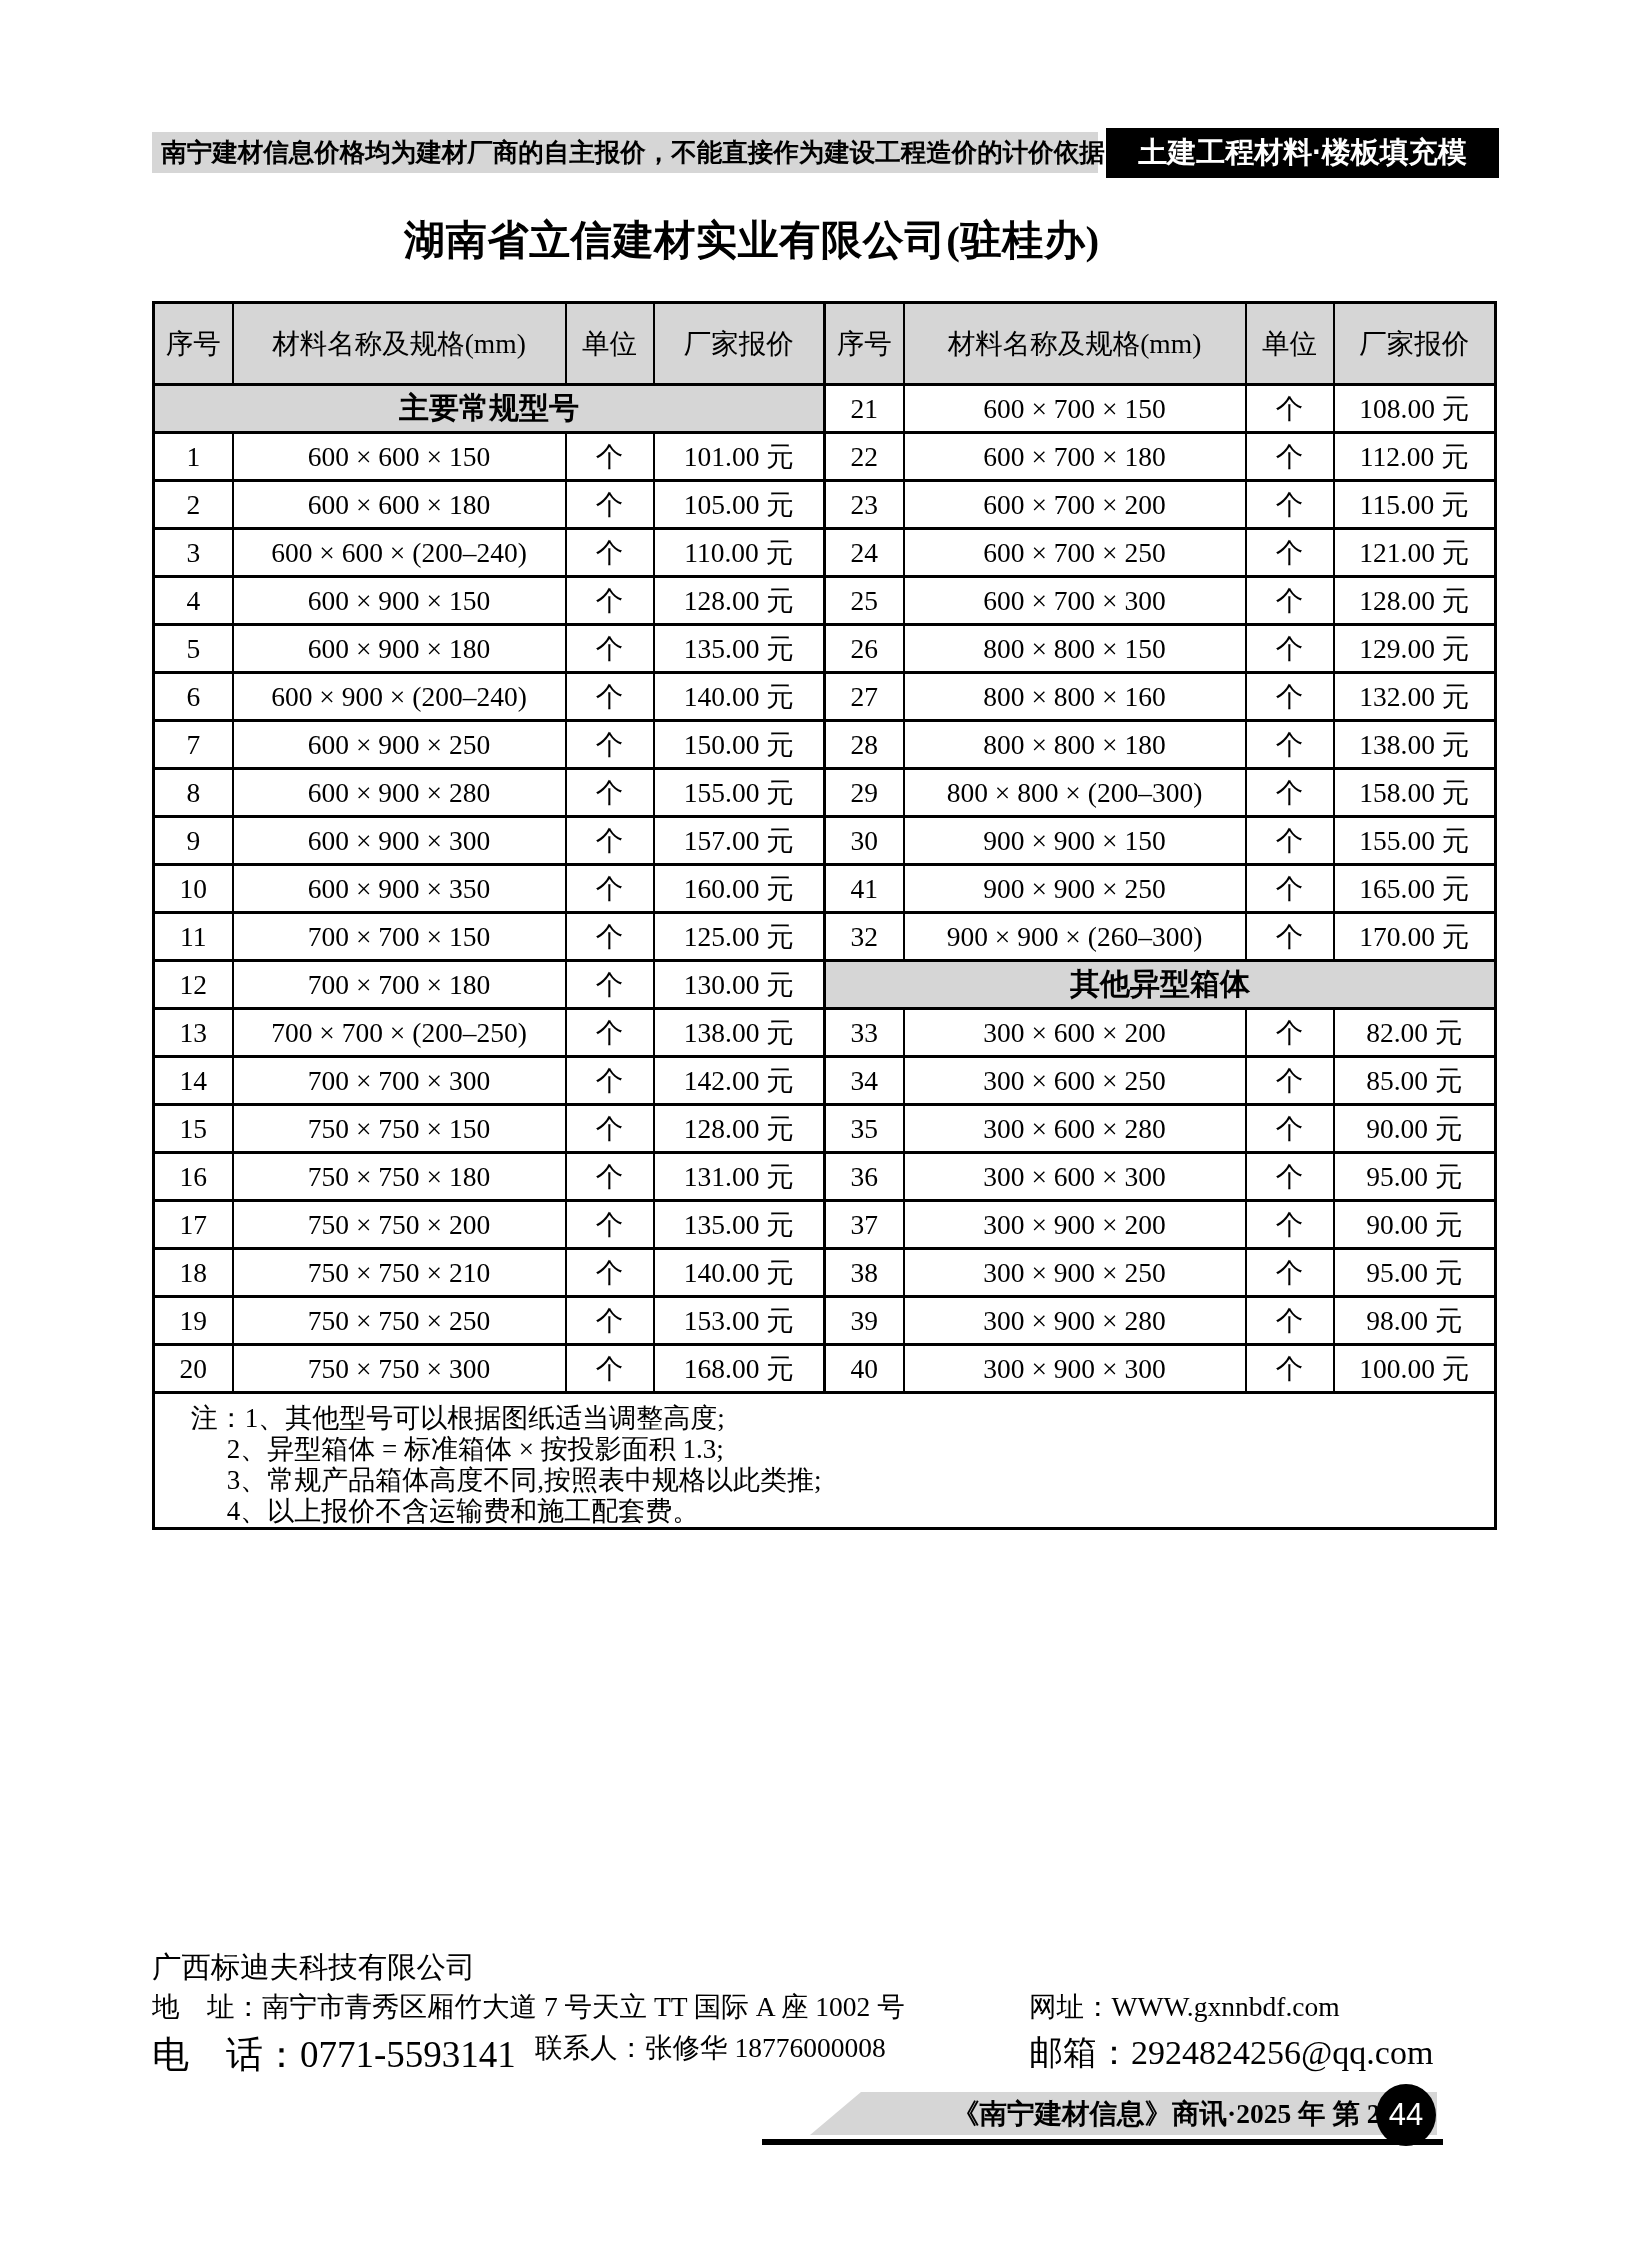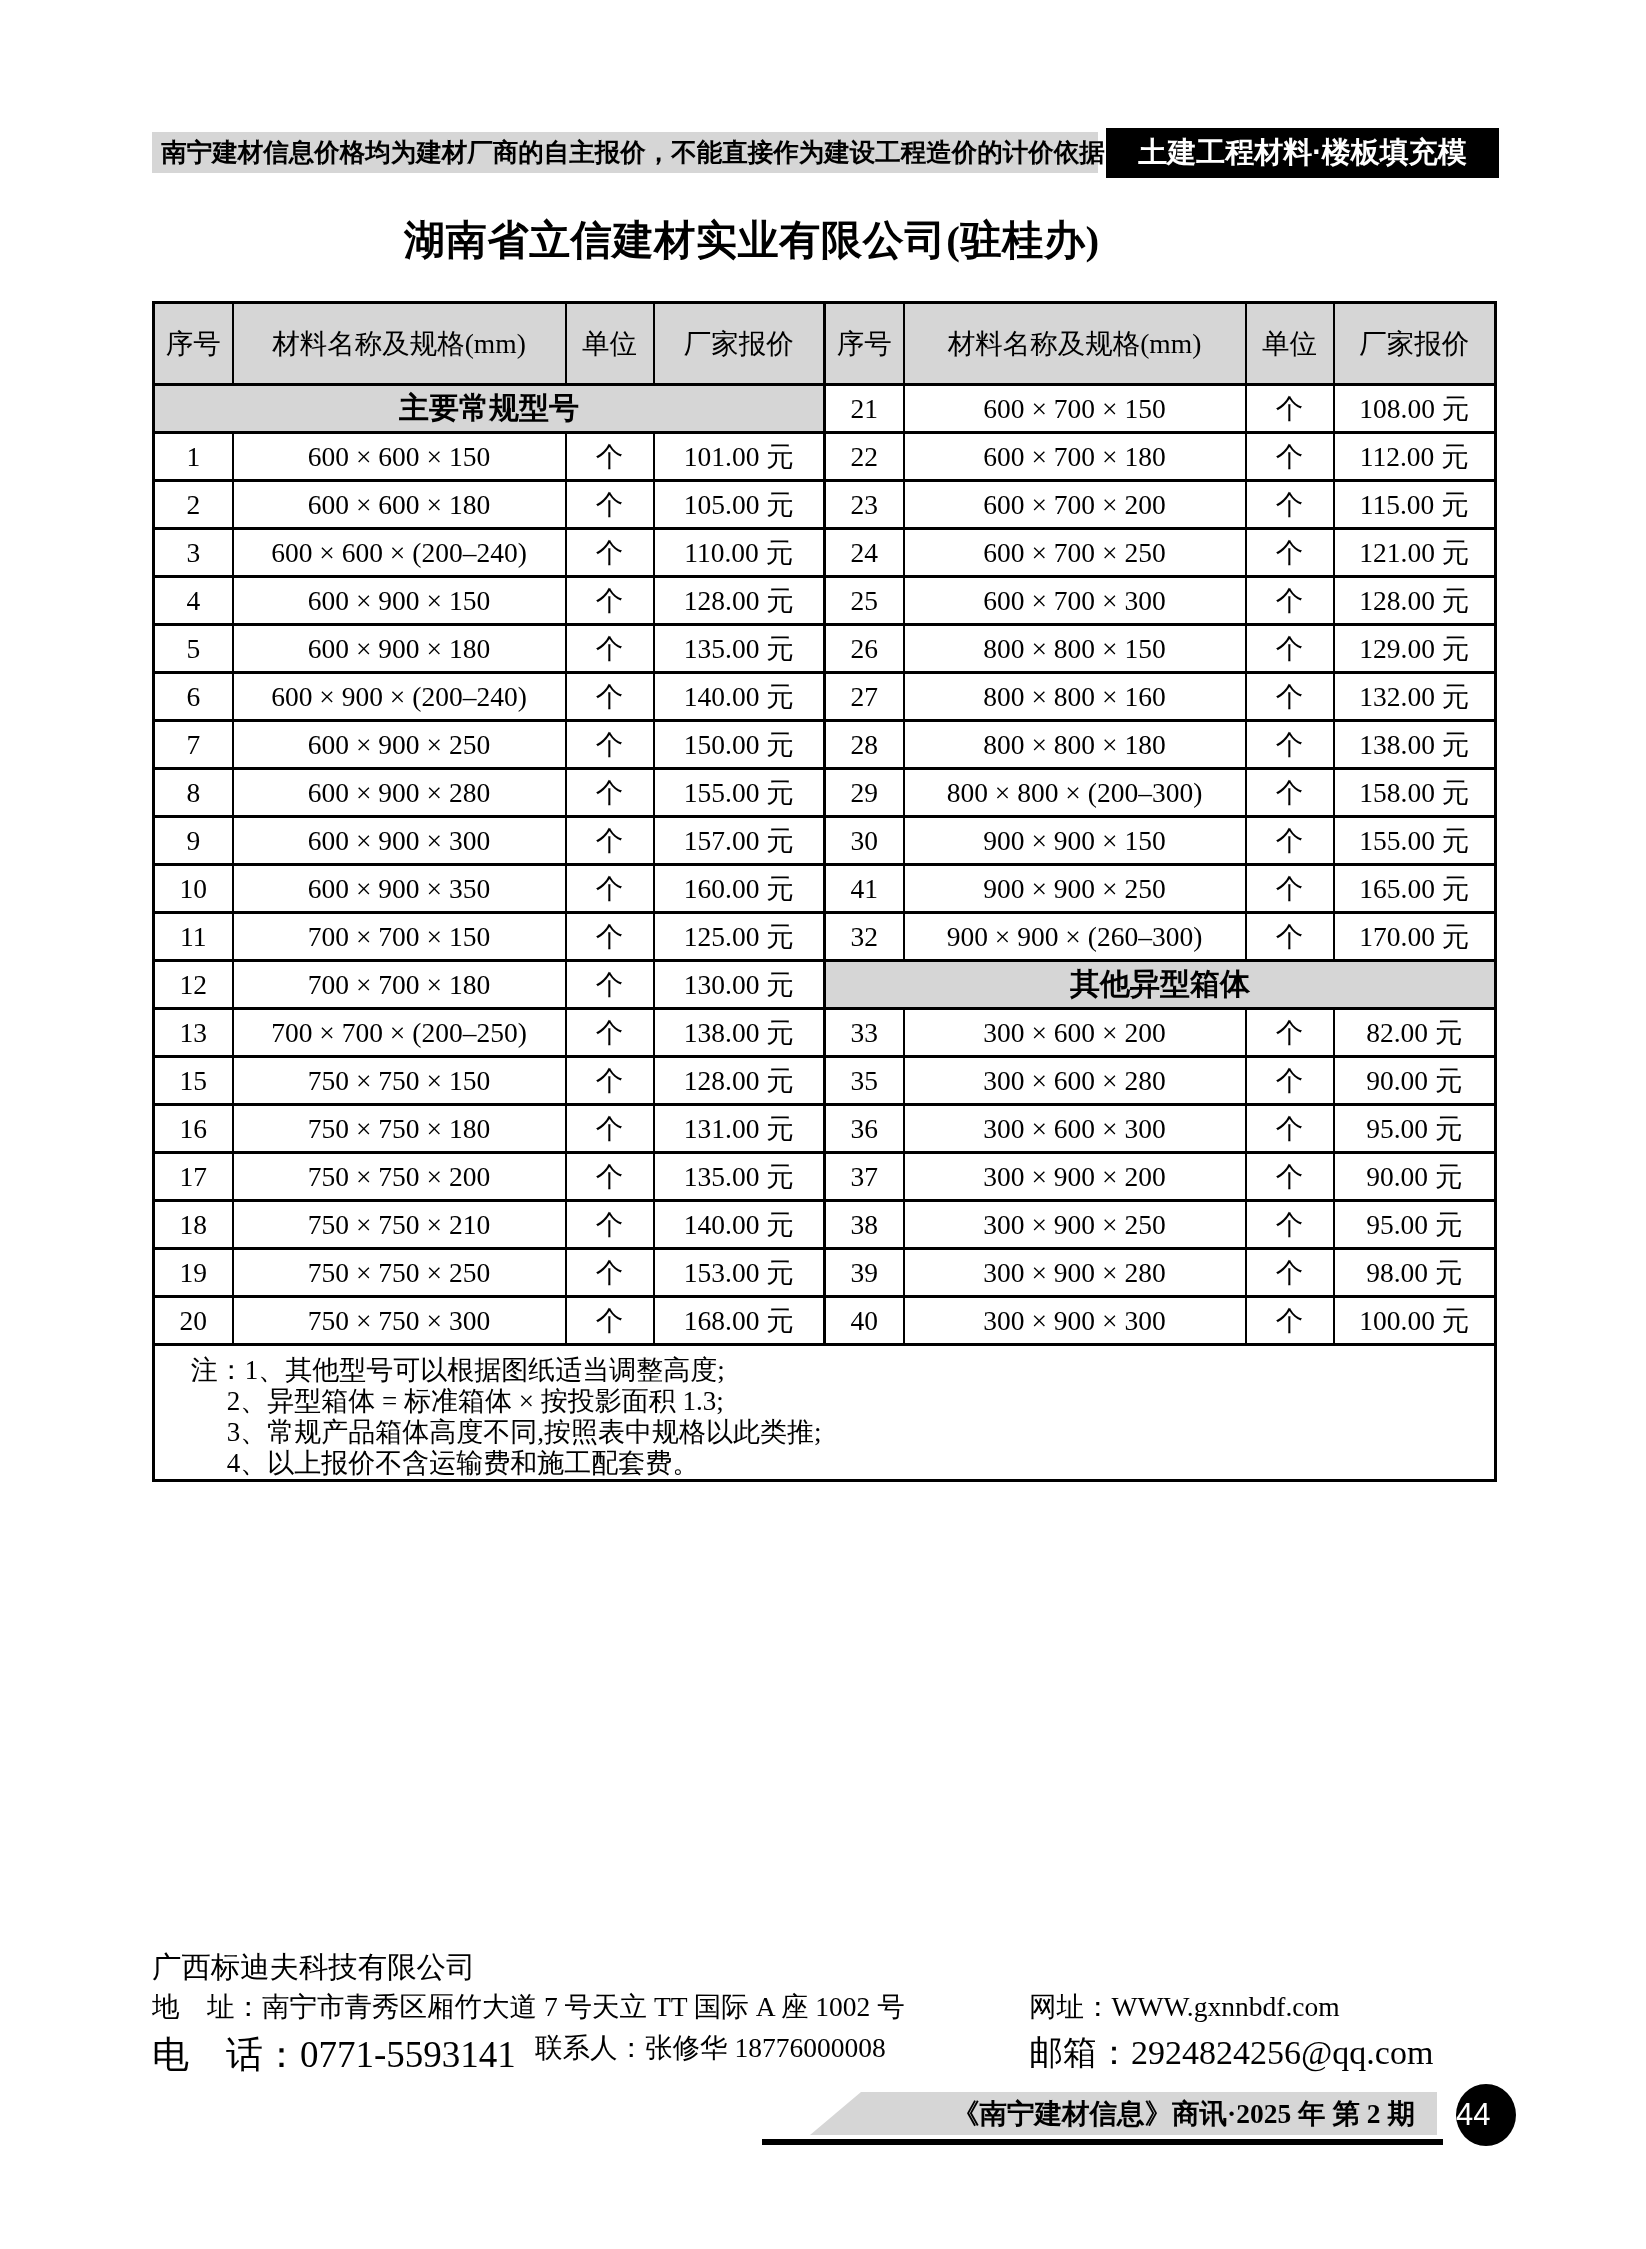--- a/index.html
+++ b/index.html
@@ -71,23 +71,23 @@
     background:#d6d6d6;
     clip-path:polygon(51px 0,100% 0,100% 100%,0 100%);
     display:flex;align-items:center;justify-content:flex-end;
     padding-right:22px;box-sizing:border-box;
     font-weight:bold;font-size:27.5px;white-space:nowrap;
   }
   .issue-rule{
     position:absolute;left:762px;top:2139px;width:681px;height:5.9px;background:#000;
   }
   .page-badge{
-    position:absolute;left:1456px;top:2084px;width:60px;height:62px;
+    position:absolute;left:1376px;top:2084px;width:60px;height:62px;
     background:#000;border-radius:50%;color:#fff;
-    display:flex;align-items:center;
+    display:flex;align-items:center;justify-content:center;
     font-family:"Liberation Sans","DejaVu Sans",sans-serif;font-size:31px;
   }
 </style>
 </head>
 <body>
 
 <div class="topbar-left">
   <span>南宁建材信息价格均为建材厂商的自主报价，不能直接作为建设工程造价的计价依据。</span>
 </div>
 <div class="topbar-right">
@@ -248,20 +248,30 @@
         <td class="c-no">13</td>
         <td class="c-spec">700 × 700 × (200–250)</td>
         <td class="c-unit">个</td>
         <td class="c-price">138.00 元</td>
         <td class="half-divider c-no">33</td>
         <td class="c-spec">300 × 600 × 200</td>
         <td class="c-unit">个</td>
         <td class="c-price">82.00 元</td>
       </tr>
       <tr>
+        <td class="c-no">14</td>
+        <td class="c-spec">700 × 700 × 300</td>
+        <td class="c-unit">个</td>
+        <td class="c-price">142.00 元</td>
+        <td class="half-divider c-no">34</td>
+        <td class="c-spec">300 × 600 × 250</td>
+        <td class="c-unit">个</td>
+        <td class="c-price">85.00 元</td>
+      </tr>
+      <tr>
         <td class="c-no">15</td>
         <td class="c-spec">750 × 750 × 150</td>
         <td class="c-unit">个</td>
         <td class="c-price">128.00 元</td>
         <td class="half-divider c-no">35</td>
         <td class="c-spec">300 × 600 × 280</td>
         <td class="c-unit">个</td>
         <td class="c-price">90.00 元</td>
       </tr>
       <tr>

